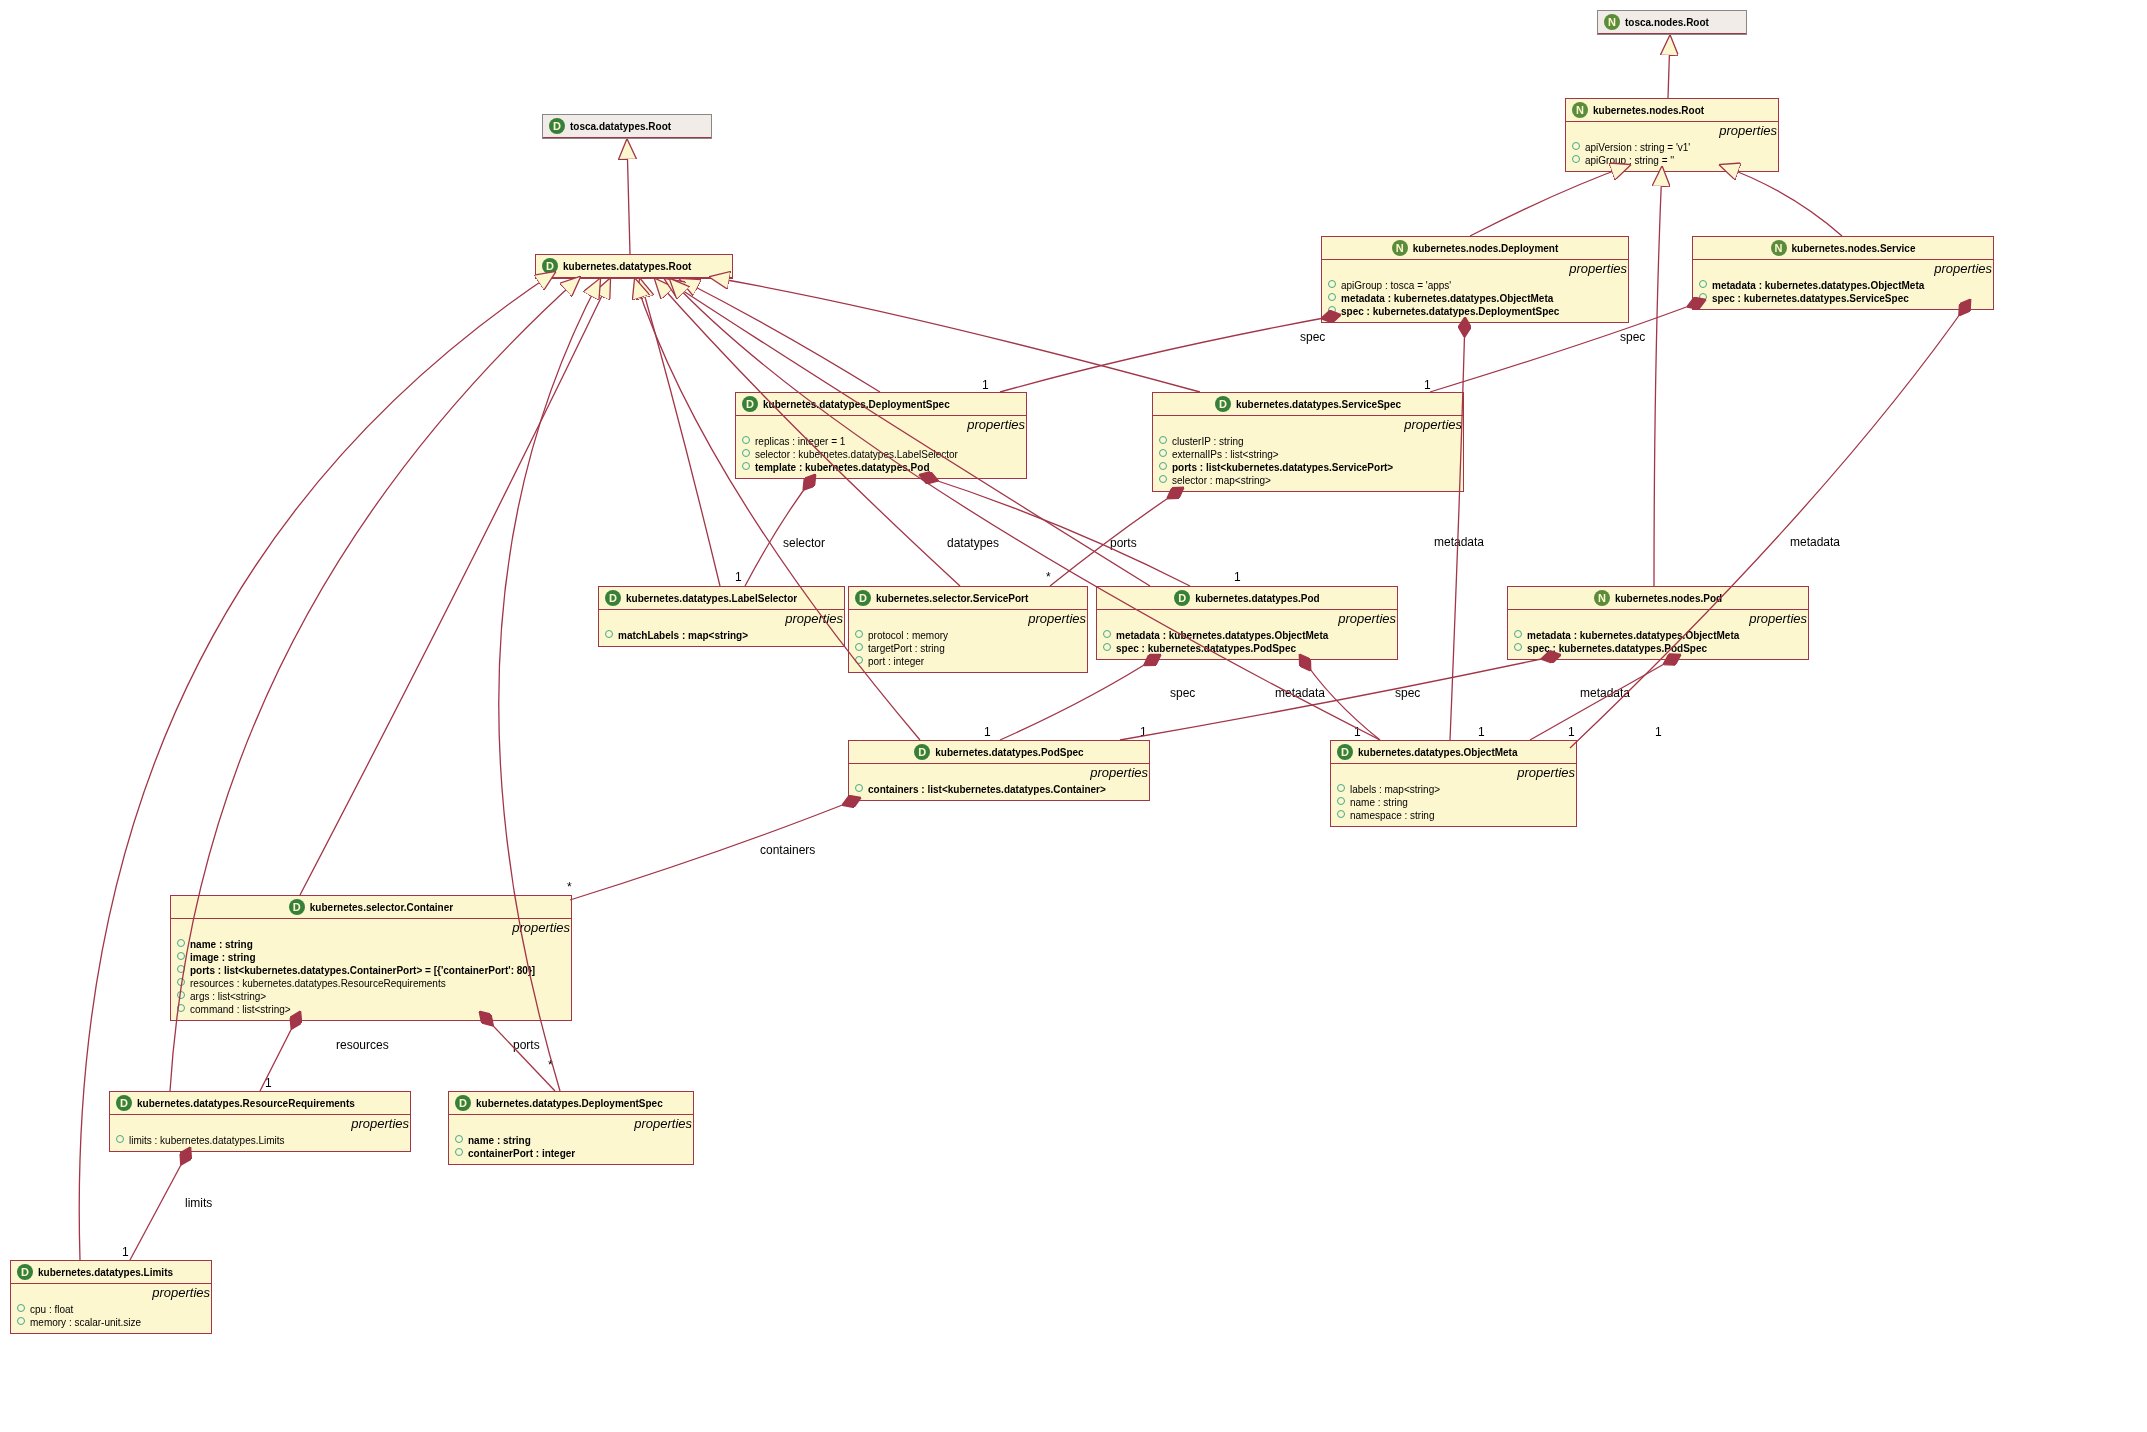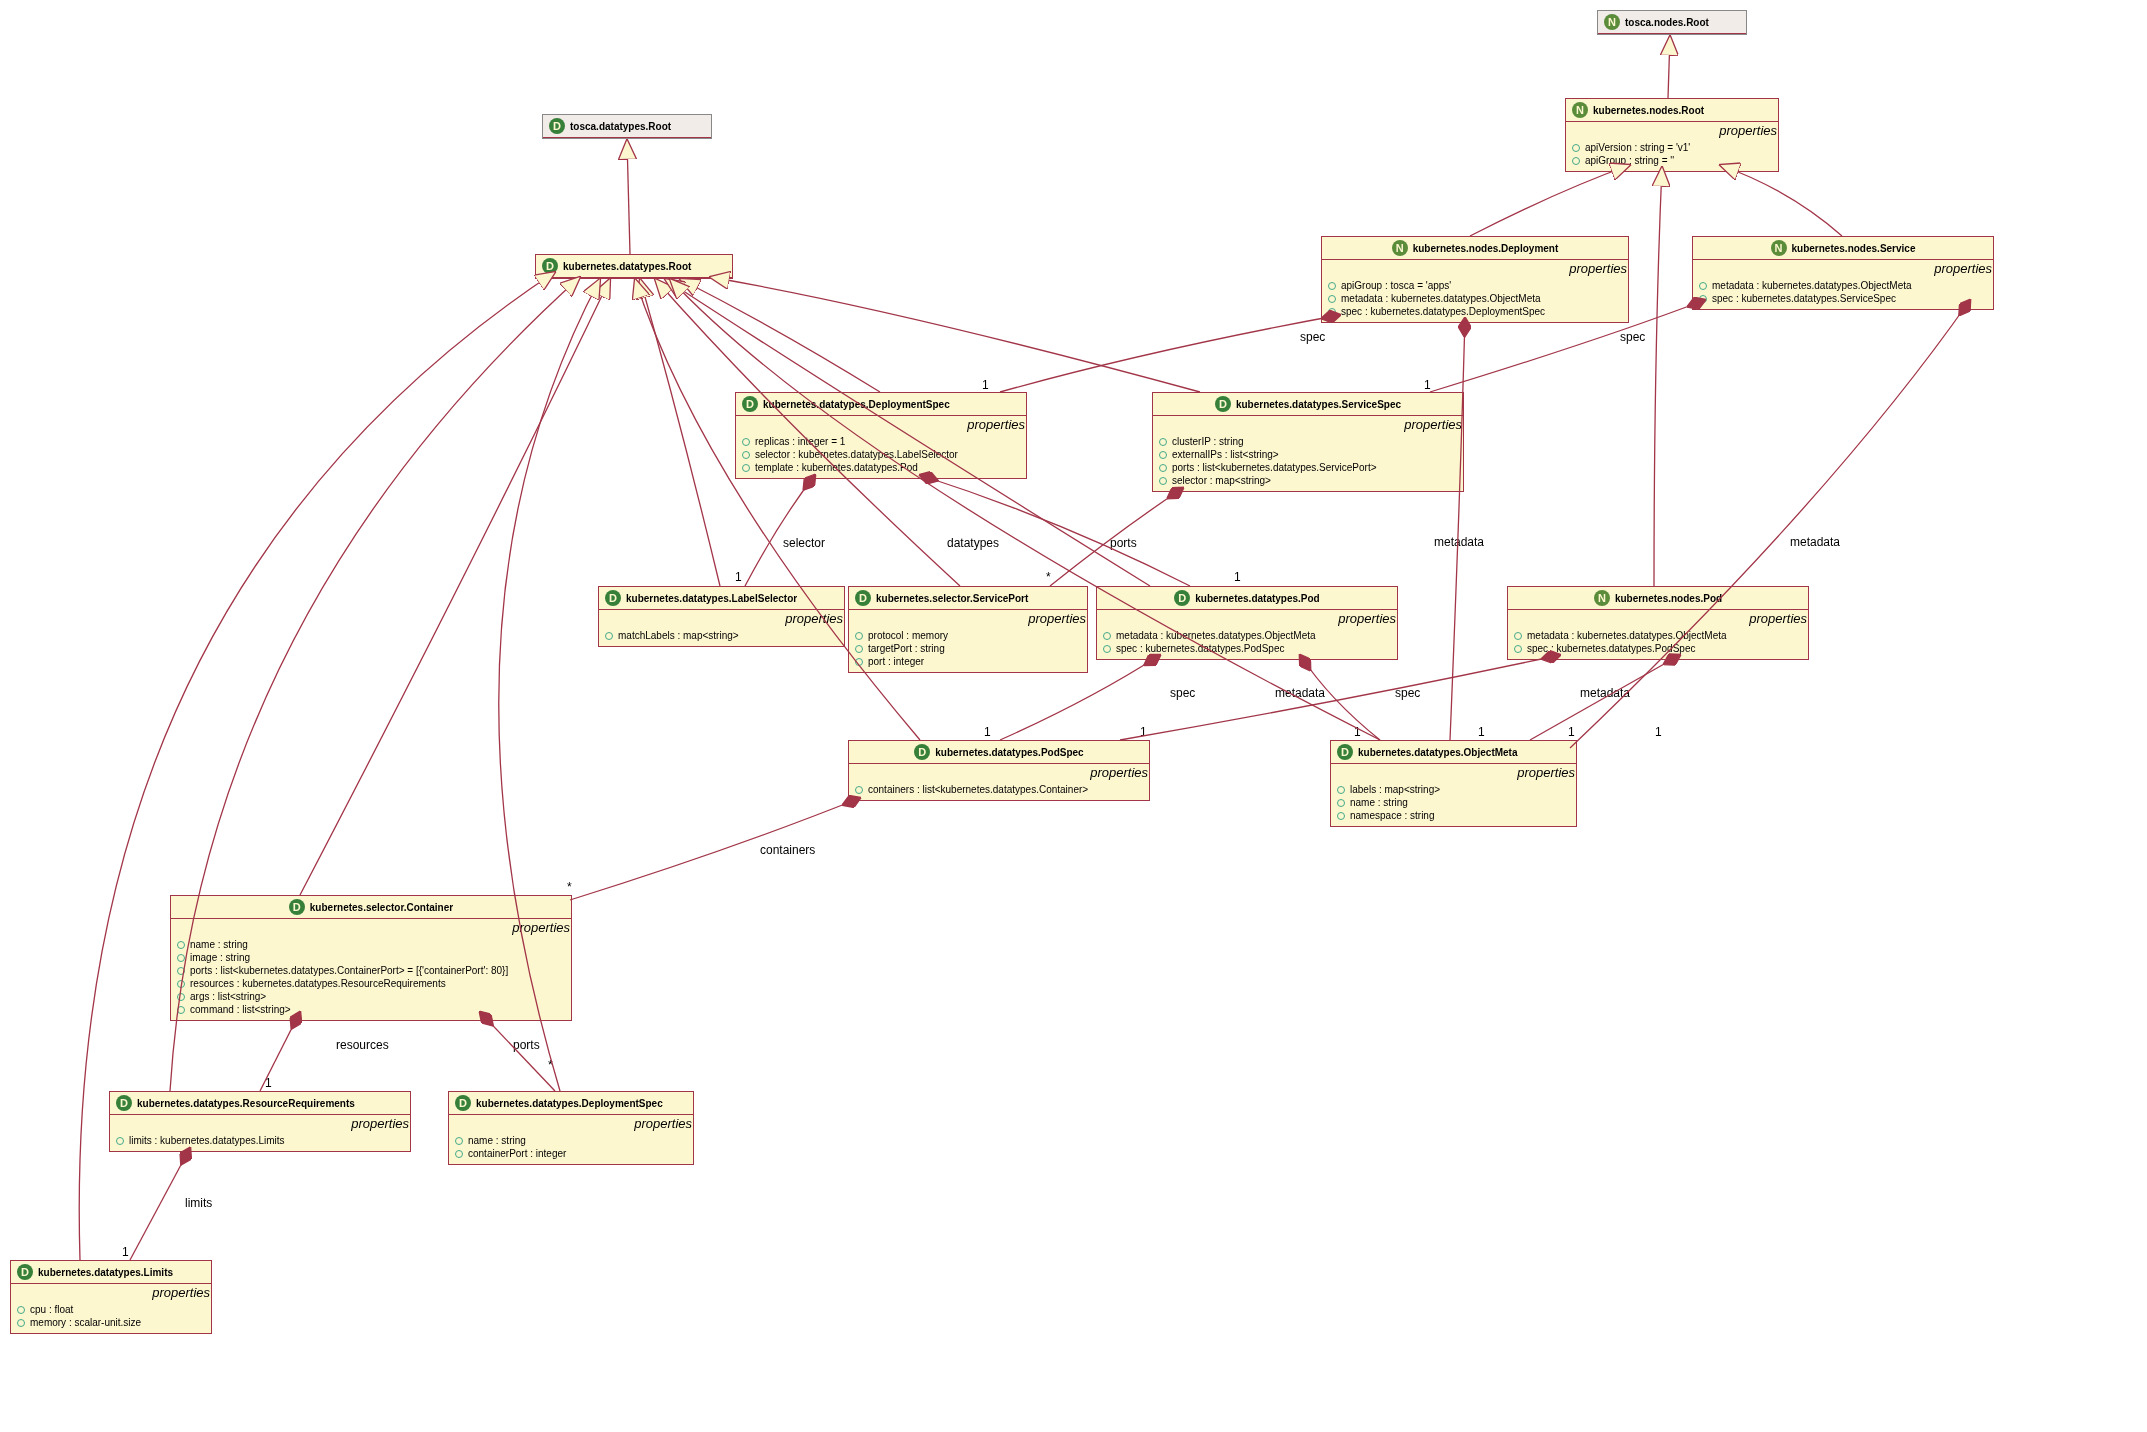--- a/index.html
+++ b/index.html
@@ -4,23 +4,23 @@
 <style>
 body{margin:0;background:#fff;font-family:sans-serif;font-size:10px;position:relative;width:2147px;height:1432px}
 .cls{position:absolute;background:#fdf7d0;border:1.5px solid #a23548}
 .hdr{display:flex;align-items:center;padding:3px 6px;border-bottom:1px solid #a23548}
 .ico{width:16px;height:16px;border-radius:50%;display:flex;align-items:center;justify-content:center;font-weight:bold;font-size:11px;margin-right:5px;color:#fdf7d0}
 .icoD{background:#37803a}
 .icoN{background:#5a8c3a}
 .ttl{font-weight:bold}
 .sect{text-align:right;font-style:italic;font-size:13px;padding:1px}
 .props{padding:2px 6px 4px 6px}
-.prop{display:flex;align-items:center;padding:1px 0}
+.prop{display:flex;padding:1px 0}
 .bullet{width:6px;height:6px;border-radius:50%;border:1px solid #4a8;margin-right:5px;flex-shrink:0}
-.req{font-weight:normal}
+.req{font-weight:bold}
 .root{background:#f1ece7;border-color:#888}
 svg{position:absolute;top:0;left:0;pointer-events:none}
 .lbl{position:absolute;font-size:12px;background:transparent}
 </style>
 </head>
 <body>
 
 <div class="cls root" style="left:542px;top:114px;width:168px">
   <div class="hdr">
       <span class="ico icoD">D</span>

